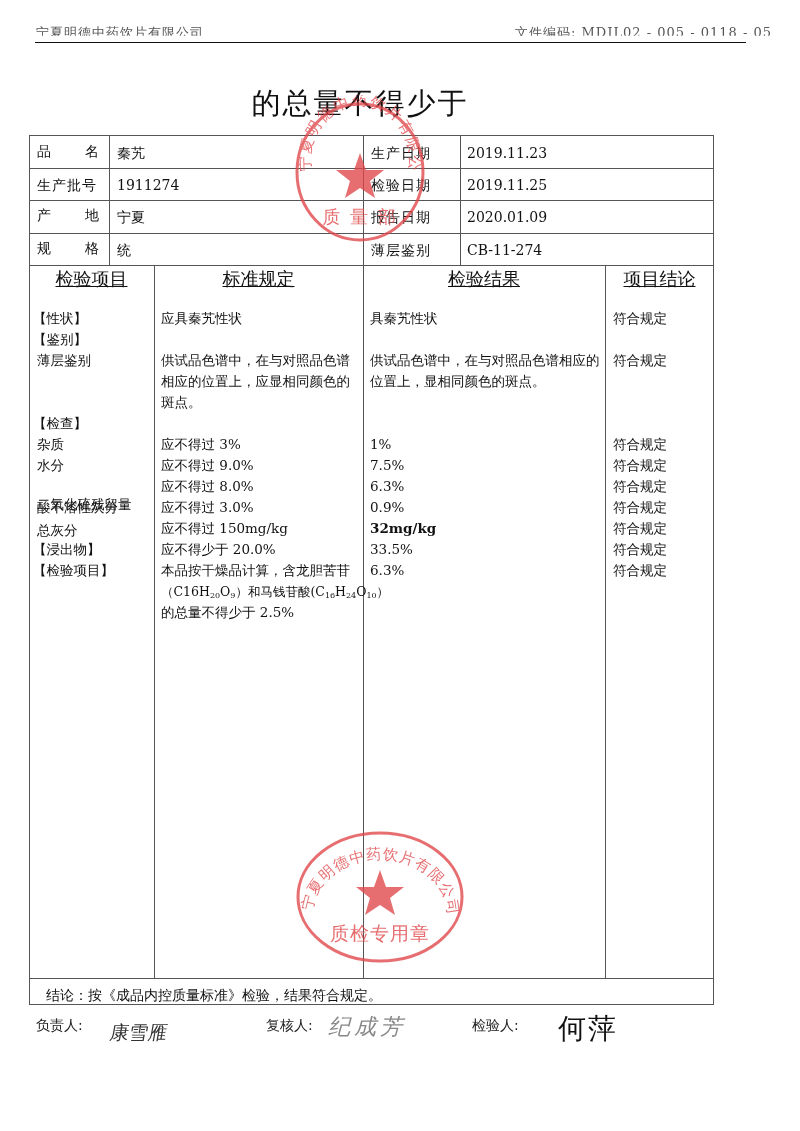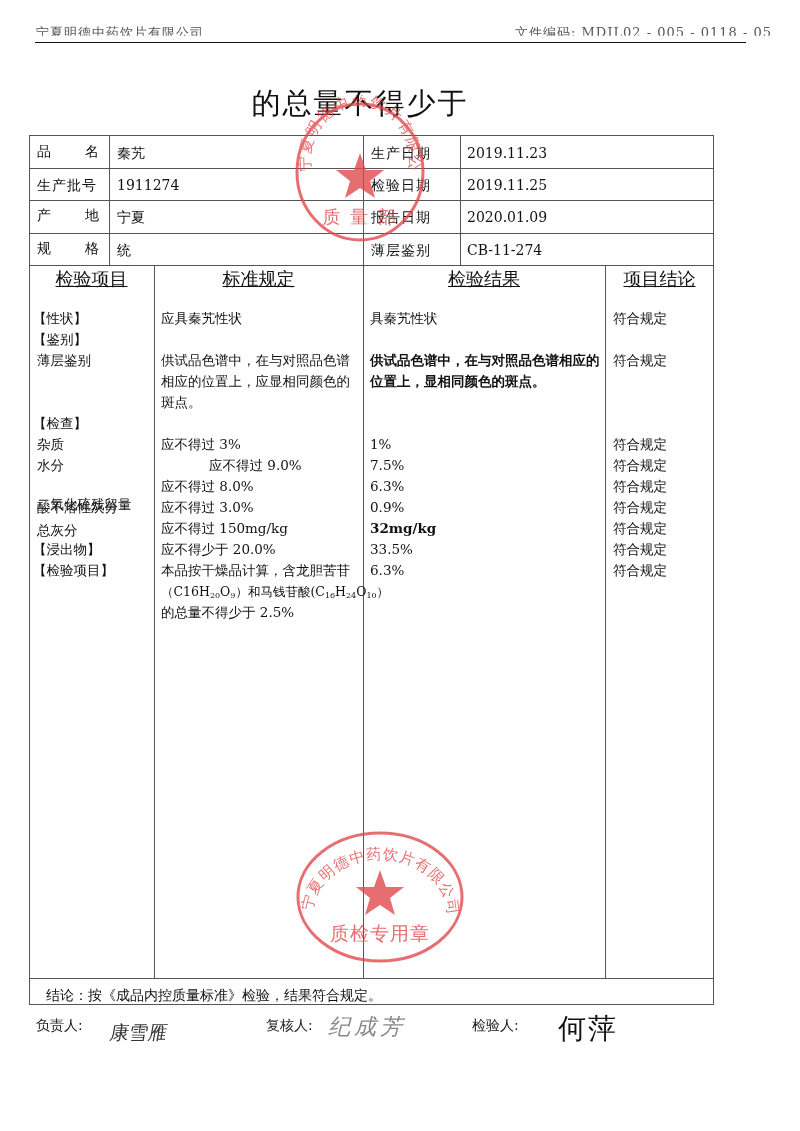--- a/index.html
+++ b/index.html
@@ -81,32 +81,32 @@
 
 <div class="row" style="left:33px; top:308px;">【性状】</div>
 <div class="row" style="left:161px; top:308px;">应具秦艽性状</div>
 <div class="row" style="left:370px; top:308px;">具秦艽性状</div>
 <div class="row" style="left:613px; top:308px;">符合规定</div>
 
 <div class="row" style="left:33px; top:329px;">【鉴别】</div>
 
 <div class="row" style="left:37px; top:350px;">薄层鉴别</div>
 <div class="multi" style="left:161px; top:350px; width:200px;">供试品色谱中，在与对照品色谱相应的位置上，应显相同颜色的斑点。</div>
-<div class="multi" style="left:370px; top:350px; width:236px;font-weight:bold;">供试品色谱中，在与对照品色谱相应的位置上，显相同颜色的斑点。</div>
+<div class="multi" style="left:370px; top:350px; width:236px;">供试品色谱中，在与对照品色谱相应的位置上，显相同颜色的斑点。</div>
 <div class="row" style="left:613px; top:350px;">符合规定</div>
 
 <div class="row" style="left:33px; top:413px;">【检查】</div>
 
 <div class="row" style="left:37px; top:434px;">杂质</div>
 <div class="row" style="left:161px; top:434px;">应不得过 3%</div>
 <div class="row" style="left:370px; top:434px;">1%</div>
 <div class="row" style="left:613px; top:434px;">符合规定</div>
 
 <div class="row" style="left:37px; top:455px;">水分</div>
-<div class="row" style="left:161px; top:455px;margin-left:48px;">应不得过 9.0%</div>
+<div class="row" style="left:161px; top:455px;">应不得过 9.0%</div>
 <div class="row" style="left:370px; top:455px;">7.5%</div>
 <div class="row" style="left:613px; top:455px;">符合规定</div>
 
 <div class="row" style="left:37px; top:476px;margin-top:44px;">总灰分</div>
 <div class="row" style="left:161px; top:476px;">应不得过 8.0%</div>
 <div class="row" style="left:370px; top:476px;">6.3%</div>
 <div class="row" style="left:613px; top:476px;">符合规定</div>
 
 <div class="row" style="left:37px; top:497px;">酸不溶性灰分</div>
 <div class="row" style="left:161px; top:497px;">应不得过 3.0%</div>

